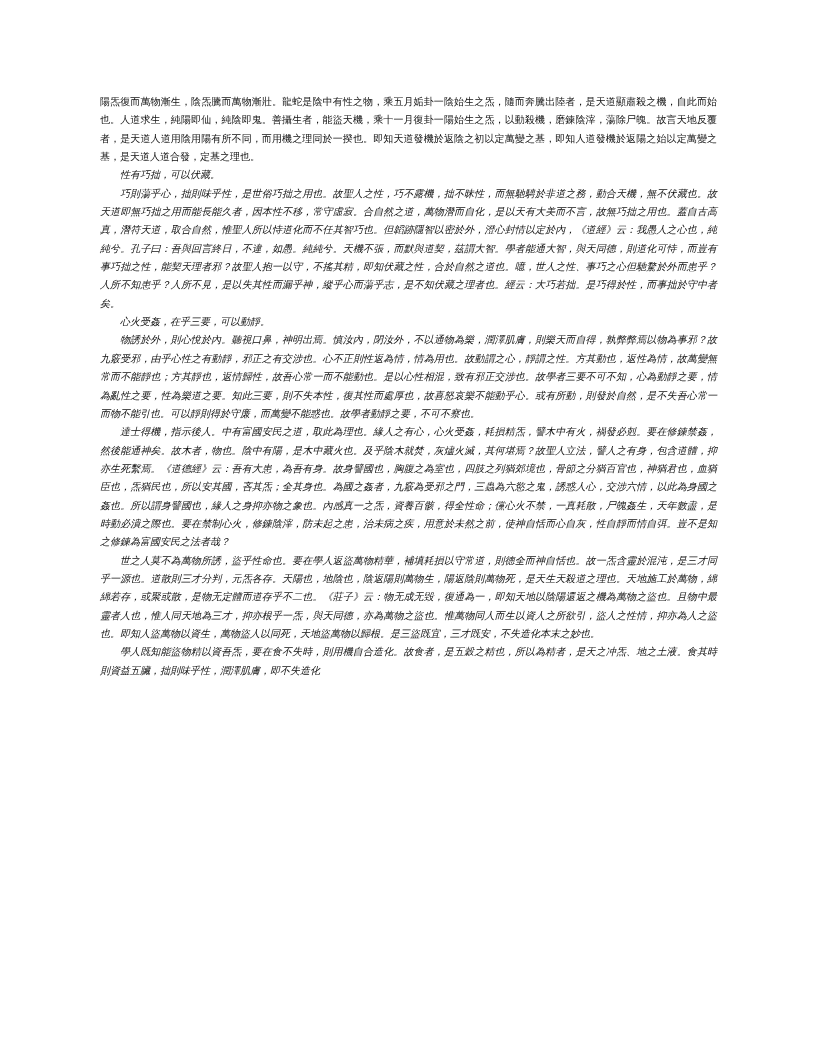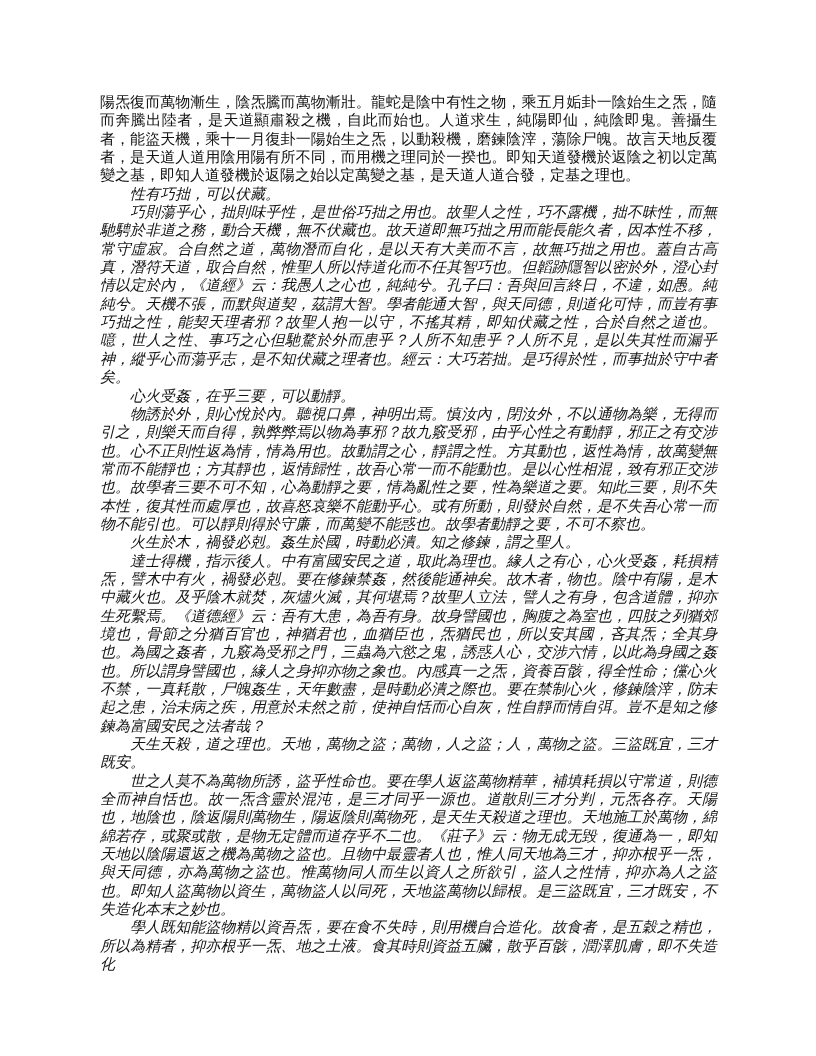--- a/index.html
+++ b/index.html
@@ -15,21 +15,21 @@
     background: #ffffff;
     overflow: hidden;
     font-family: "Liberation Serif", "DejaVu Serif", serif;
   }
   .text-body {
     position: absolute;
     left: 100px;
     top: 93px;
     width: 617px;
     color: #111111;
-    font-size: 15px;
+    font-size: 10px;
     line-height: 18.35px;
     text-align: justify;
     text-justify: inter-ideograph;
     word-break: break-all;
     overflow-wrap: break-word;
   }
   .para {
     margin: 0;
     padding: 0;
   }
@@ -40,20 +40,18 @@
 </style>
 </head>
 <body>
 
 <div class="page">
   <div class="text-body">
     <p class="para">陽炁復而萬物漸生，陰炁騰而萬物漸壯。龍蛇是陰中有性之物，乘五月姤卦一陰始生之炁，隨而奔騰出陸者，是天道顯肅殺之機，自此而始也。人道求生，純陽即仙，純陰即鬼。善攝生者，能盜天機，乘十一月復卦一陽始生之炁，以動殺機，磨鍊陰滓，蕩除尸魄。故言天地反覆者，是天道人道用陰用陽有所不同，而用機之理同於一揆也。即知天道發機於返陰之初以定萬變之基，即知人道發機於返陽之始以定萬變之基，是天道人道合發，定基之理也。</p>
     <p class="para indent">性有巧拙，可以伏藏。</p>
     <p class="para indent">巧則蕩乎心，拙則味乎性，是世俗巧拙之用也。故聖人之性，巧不露機，拙不昧性，而無馳騁於非道之務，動合天機，無不伏藏也。故天道即無巧拙之用而能長能久者，因本性不移，常守虛寂。合自然之道，萬物潛而自化，是以天有大美而不言，故無巧拙之用也。蓋自古高真，潛符天道，取合自然，惟聖人所以恃道化而不任其智巧也。但韜跡隱智以密於外，澄心封情以定於內，《道經》云：我愚人之心也，純純兮。孔子曰：吾與回言終日，不違，如愚。純純兮。天機不張，而默與道契，茲謂大智。學者能通大智，與天同德，則道化可恃，而豈有事巧拙之性，能契天理者邪？故聖人抱一以守，不搖其精，即知伏藏之性，合於自然之道也。噫，世人之性、事巧之心但馳騖於外而患乎？人所不知患乎？人所不見，是以失其性而漏乎神，縱乎心而蕩乎志，是不知伏藏之理者也。經云：大巧若拙。是巧得於性，而事拙於守中者矣。</p>
     <p class="para indent">心火受姦，在乎三要，可以動靜。</p>
-    <p class="para indent">物誘於外，則心悅於內。聽視口鼻，神明出焉。慎汝內，閉汝外，不以通物為樂，无得而引之，則樂天而自得，孰弊弊焉以物為事邪？故九竅受邪，由乎心性之有動靜，邪正之有交涉也。心不正則性返為情，情為用也。故動謂之心，靜謂之性。方其動也，返性為情，故萬變無常而不能靜也；方其靜也，返情歸性，故吾心常一而不能動也。是以心性相混，致有邪正交涉也。故學者三要不可不知，心為動靜之要，情為亂性之要，性為樂道之要。知此三要，則不失本性，復其性而處厚也，故喜怒哀樂不能動乎心。或有所動，則發於自然，是不失吾心常一而物不能引也。可以靜則得於守廉，而萬變不能惑也。故學者動靜之要，不可不察也。</p>
-    <p class="para indent">火生於木，禍發必剋。姦生於國，時動必潰。知之修鍊，謂之聖人。</p>
+    <p class="para indent">物誘於外，則心悅於內。聽視口鼻，神明出焉。慎汝內，閉汝外，不以通物為樂，潤澤肌膚，則樂天而自得，孰弊弊焉以物為事邪？故九竅受邪，由乎心性之有動靜，邪正之有交涉也。心不正則性返為情，情為用也。故動謂之心，靜謂之性。方其動也，返性為情，故萬變無常而不能靜也；方其靜也，返情歸性，故吾心常一而不能動也。是以心性相混，致有邪正交涉也。故學者三要不可不知，心為動靜之要，情為亂性之要，性為樂道之要。知此三要，則不失本性，復其性而處厚也，故喜怒哀樂不能動乎心。或有所動，則發於自然，是不失吾心常一而物不能引也。可以靜則得於守廉，而萬變不能惑也。故學者動靜之要，不可不察也。</p>
     <p class="para indent">達士得機，指示後人。中有富國安民之道，取此為理也。緣人之有心，心火受姦，耗損精炁，譬木中有火，禍發必剋。要在修鍊禁姦，然後能通神矣。故木者，物也。陰中有陽，是木中藏火也。及乎陰木就焚，灰燼火滅，其何堪焉？故聖人立法，譬人之有身，包含道體，抑亦生死繫焉。《道德經》云：吾有大患，為吾有身。故身譬國也，胸腹之為室也，四肢之列猶郊境也，骨節之分猶百官也，神猶君也，血猶臣也，炁猶民也，所以安其國，吝其炁；全其身也。為國之姦者，九竅為受邪之門，三蟲為六慾之鬼，誘惑人心，交涉六情，以此為身國之姦也。所以謂身譬國也，緣人之身抑亦物之象也。內感真一之炁，資養百骸，得全性命；儻心火不禁，一真耗散，尸魄姦生，天年數盡，是時動必潰之際也。要在禁制心火，修鍊陰滓，防未起之患，治未病之疾，用意於未然之前，使神自恬而心自灰，性自靜而情自弭。豈不是知之修鍊為富國安民之法者哉？</p>
-    <p class="para indent">天生天殺，道之理也。天地，萬物之盜；萬物，人之盜；人，萬物之盜。三盜既宜，三才既安。</p>
     <p class="para indent">世之人莫不為萬物所誘，盜乎性命也。要在學人返盜萬物精華，補填耗損以守常道，則德全而神自恬也。故一炁含靈於混沌，是三才同乎一源也。道散則三才分判，元炁各存。天陽也，地陰也，陰返陽則萬物生，陽返陰則萬物死，是天生天殺道之理也。天地施工於萬物，綿綿若存，或聚或散，是物无定體而道存乎不二也。《莊子》云：物无成无毀，復通為一，即知天地以陰陽還返之機為萬物之盜也。且物中最靈者人也，惟人同天地為三才，抑亦根乎一炁，與天同德，亦為萬物之盜也。惟萬物同人而生以資人之所欲引，盜人之性情，抑亦為人之盜也。即知人盜萬物以資生，萬物盜人以同死，天地盜萬物以歸根。是三盜既宜，三才既安，不失造化本末之妙也。</p>
-    <p class="para indent">學人既知能盜物精以資吾炁，要在食不失時，則用機自合造化。故食者，是五穀之精也，所以為精者，抑亦根乎一炁、地之土液。食其時則資益五臟，散乎百骸，潤澤肌膚，即不失造化</p>
+    <p class="para indent">學人既知能盜物精以資吾炁，要在食不失時，則用機自合造化。故食者，是五穀之精也，所以為精者，是天之冲炁、地之土液。食其時則資益五臟，拙則味乎性，潤澤肌膚，即不失造化</p>
   </div>
 </div>
 
 </body></html>

